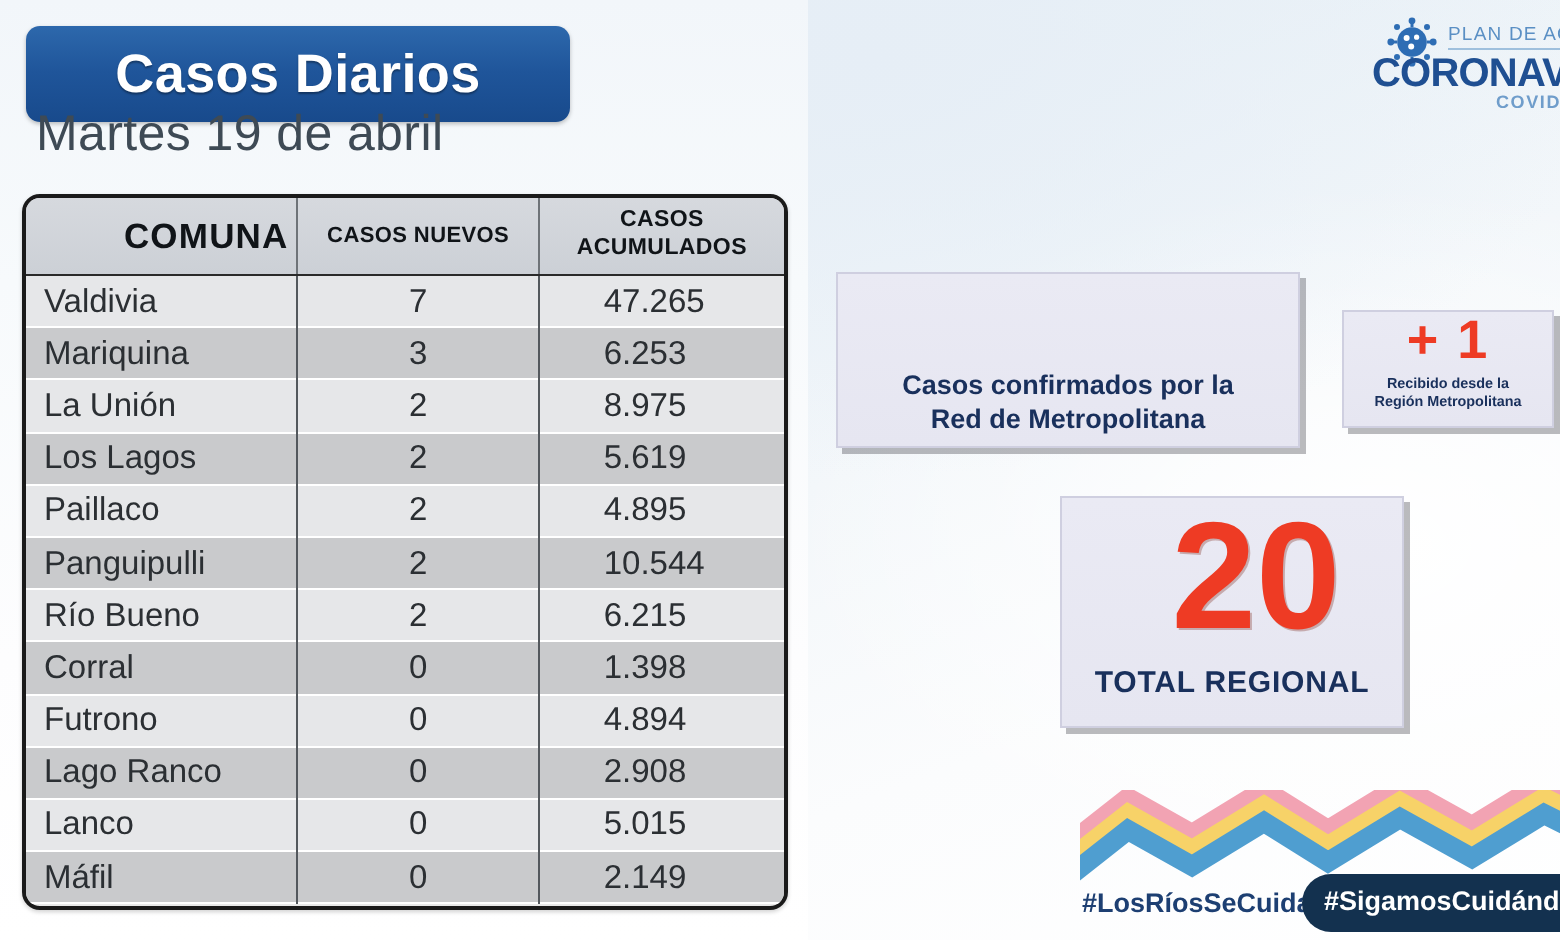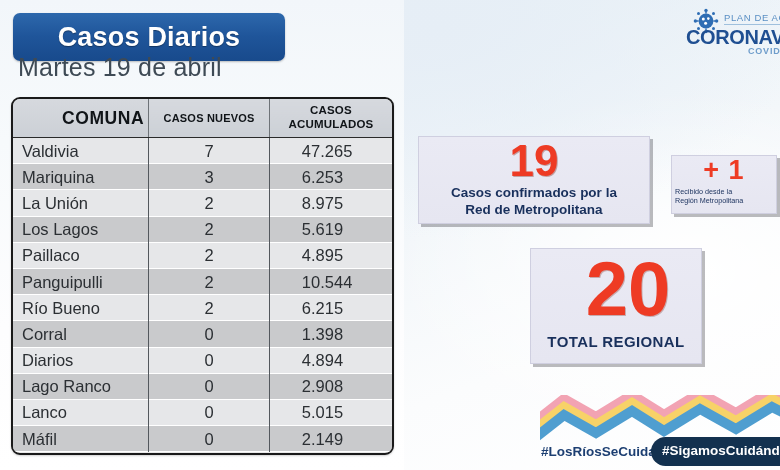--- a/index.html
+++ b/index.html
@@ -118,22 +118,22 @@
     font-size:13.5px;font-weight:bold;color:#19305c;line-height:1.25;
   }
 
   .panel-plus{left:671px;top:155px;width:104px;height:57px;}
   .panel-plus .big{
     position:absolute;left:0;right:0;top:0px;text-align:center;
     font-size:27px;font-weight:bold;color:#ee3b24;line-height:1.05;
     letter-spacing:1px;
   }
   .panel-plus .cap{
-    position:absolute;left:3px;right:3px;top:31px;
-    font-size:7.2px;font-weight:normal;color:#19305c;line-height:1.3;
+    position:absolute;left:3px;right:3px;top:31px;text-align:center;
+    font-size:7.2px;font-weight:bold;color:#19305c;line-height:1.3;
   }
 
   .panel-total{left:530px;top:248px;width:170px;height:114px;}
   .panel-total .big{
     position:absolute;left:0;right:0;top:-2px;text-align:center;
     font-size:76px;font-weight:bold;color:#ee3b24;line-height:1.1;
     text-shadow:1px 1px 0 rgba(120,30,15,.3);
     margin-left:24px;
   }
   .panel-total .cap{
@@ -249,21 +249,21 @@
             <td class="c-name">Río Bueno</td>
             <td class="c-new">2</td>
             <td class="c-acc">6.215</td>
           </tr>
           <tr class="even">
             <td class="c-name">Corral</td>
             <td class="c-new">0</td>
             <td class="c-acc">1.398</td>
           </tr>
           <tr class="odd">
-            <td class="c-name">Diarios</td>
+            <td class="c-name">Futrono</td>
             <td class="c-new">0</td>
             <td class="c-acc">4.894</td>
           </tr>
           <tr class="even">
             <td class="c-name">Lago Ranco</td>
             <td class="c-new">0</td>
             <td class="c-acc">2.908</td>
           </tr>
           <tr class="odd">
             <td class="c-name">Lanco</td>
@@ -273,21 +273,20 @@
           <tr class="even">
             <td class="c-name">Máfil</td>
             <td class="c-new">0</td>
             <td class="c-acc">2.149</td>
           </tr>
         </tbody>
     </table>
   </div>
 
   <div class="panel panel-confirmed">
-    <div class="big">19</div>
     <div class="cap">
       <div>Casos confirmados  por la</div>
       <div>Red de Metropolitana</div>
     </div>
   </div>
 
   <div class="panel panel-plus">
     <div class="big">+ 1</div>
     <div class="cap">
       <div>Recibido desde la</div>

